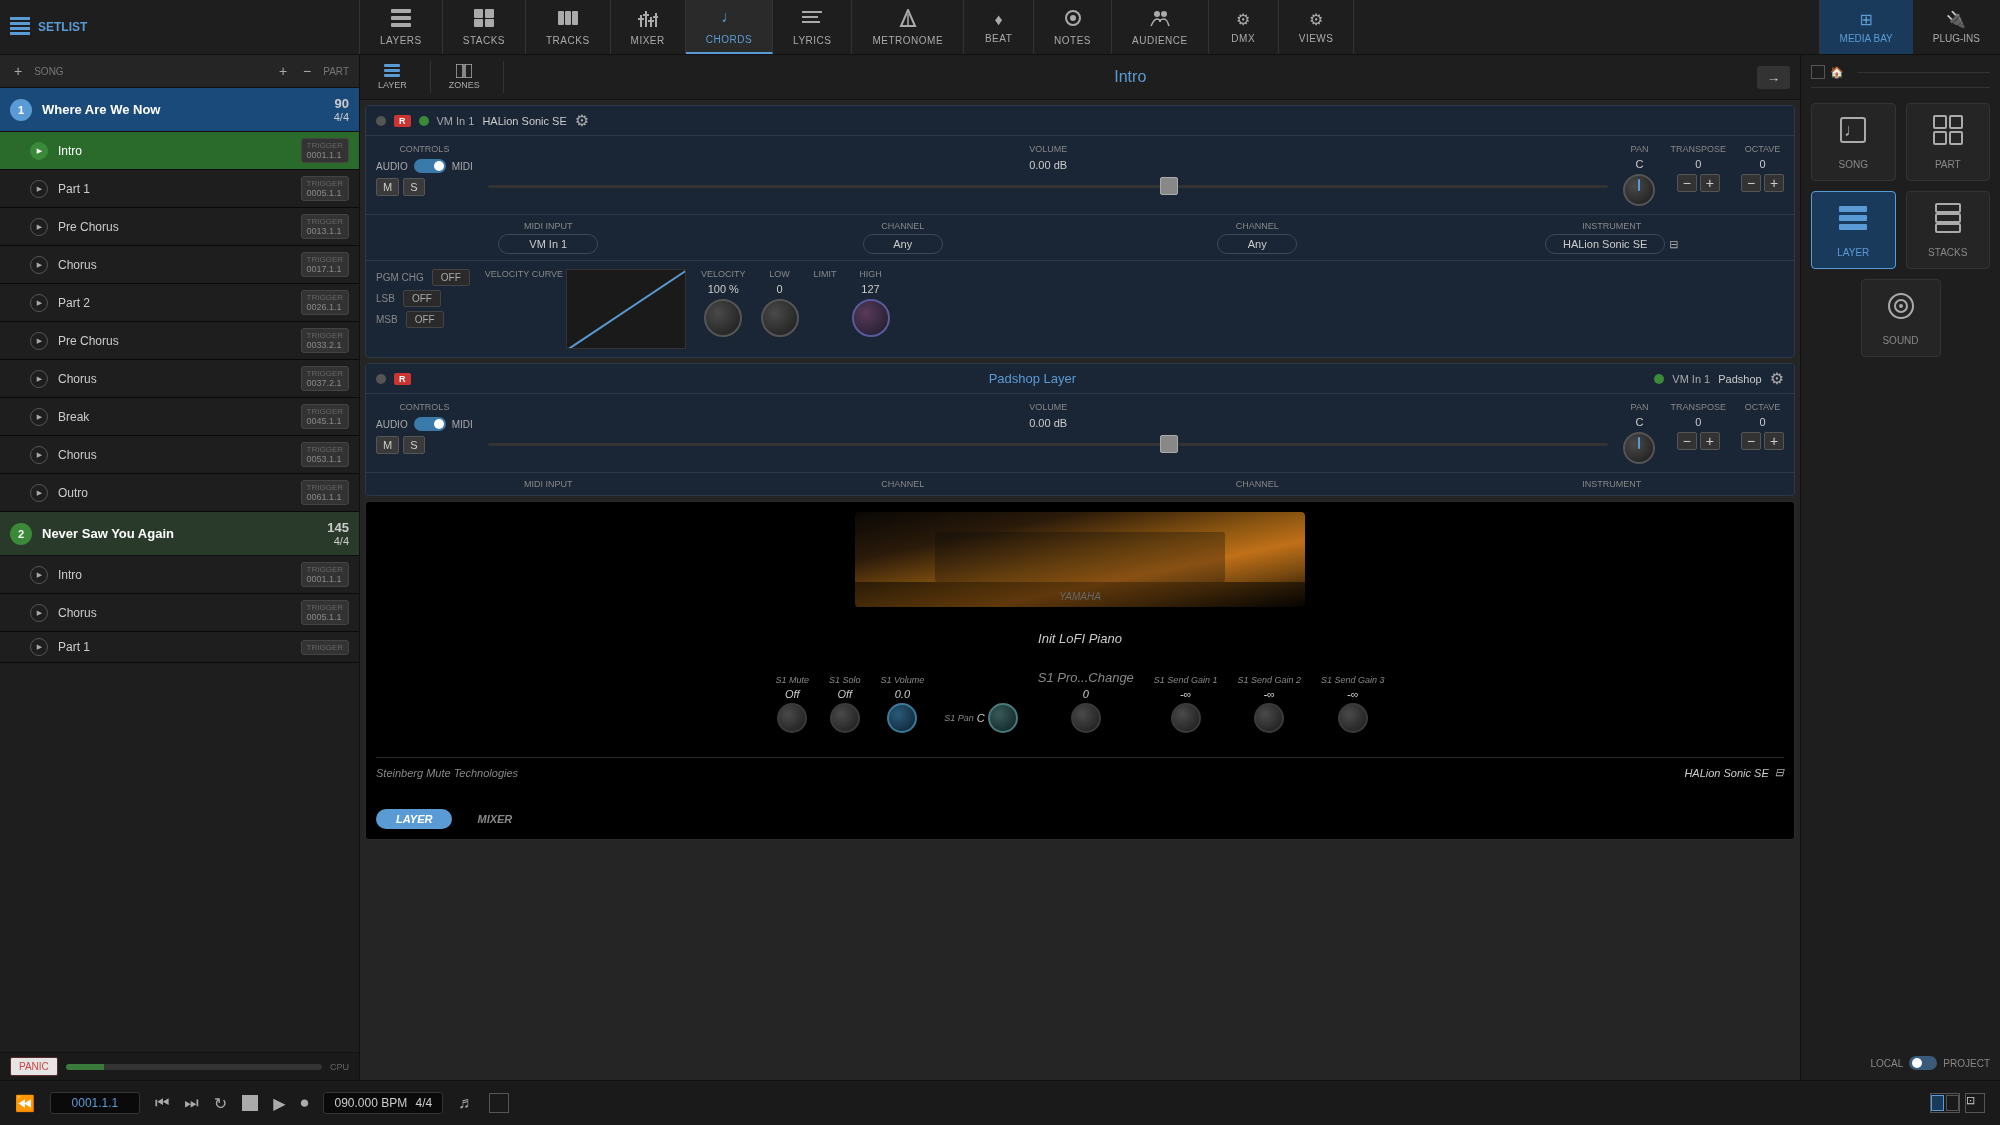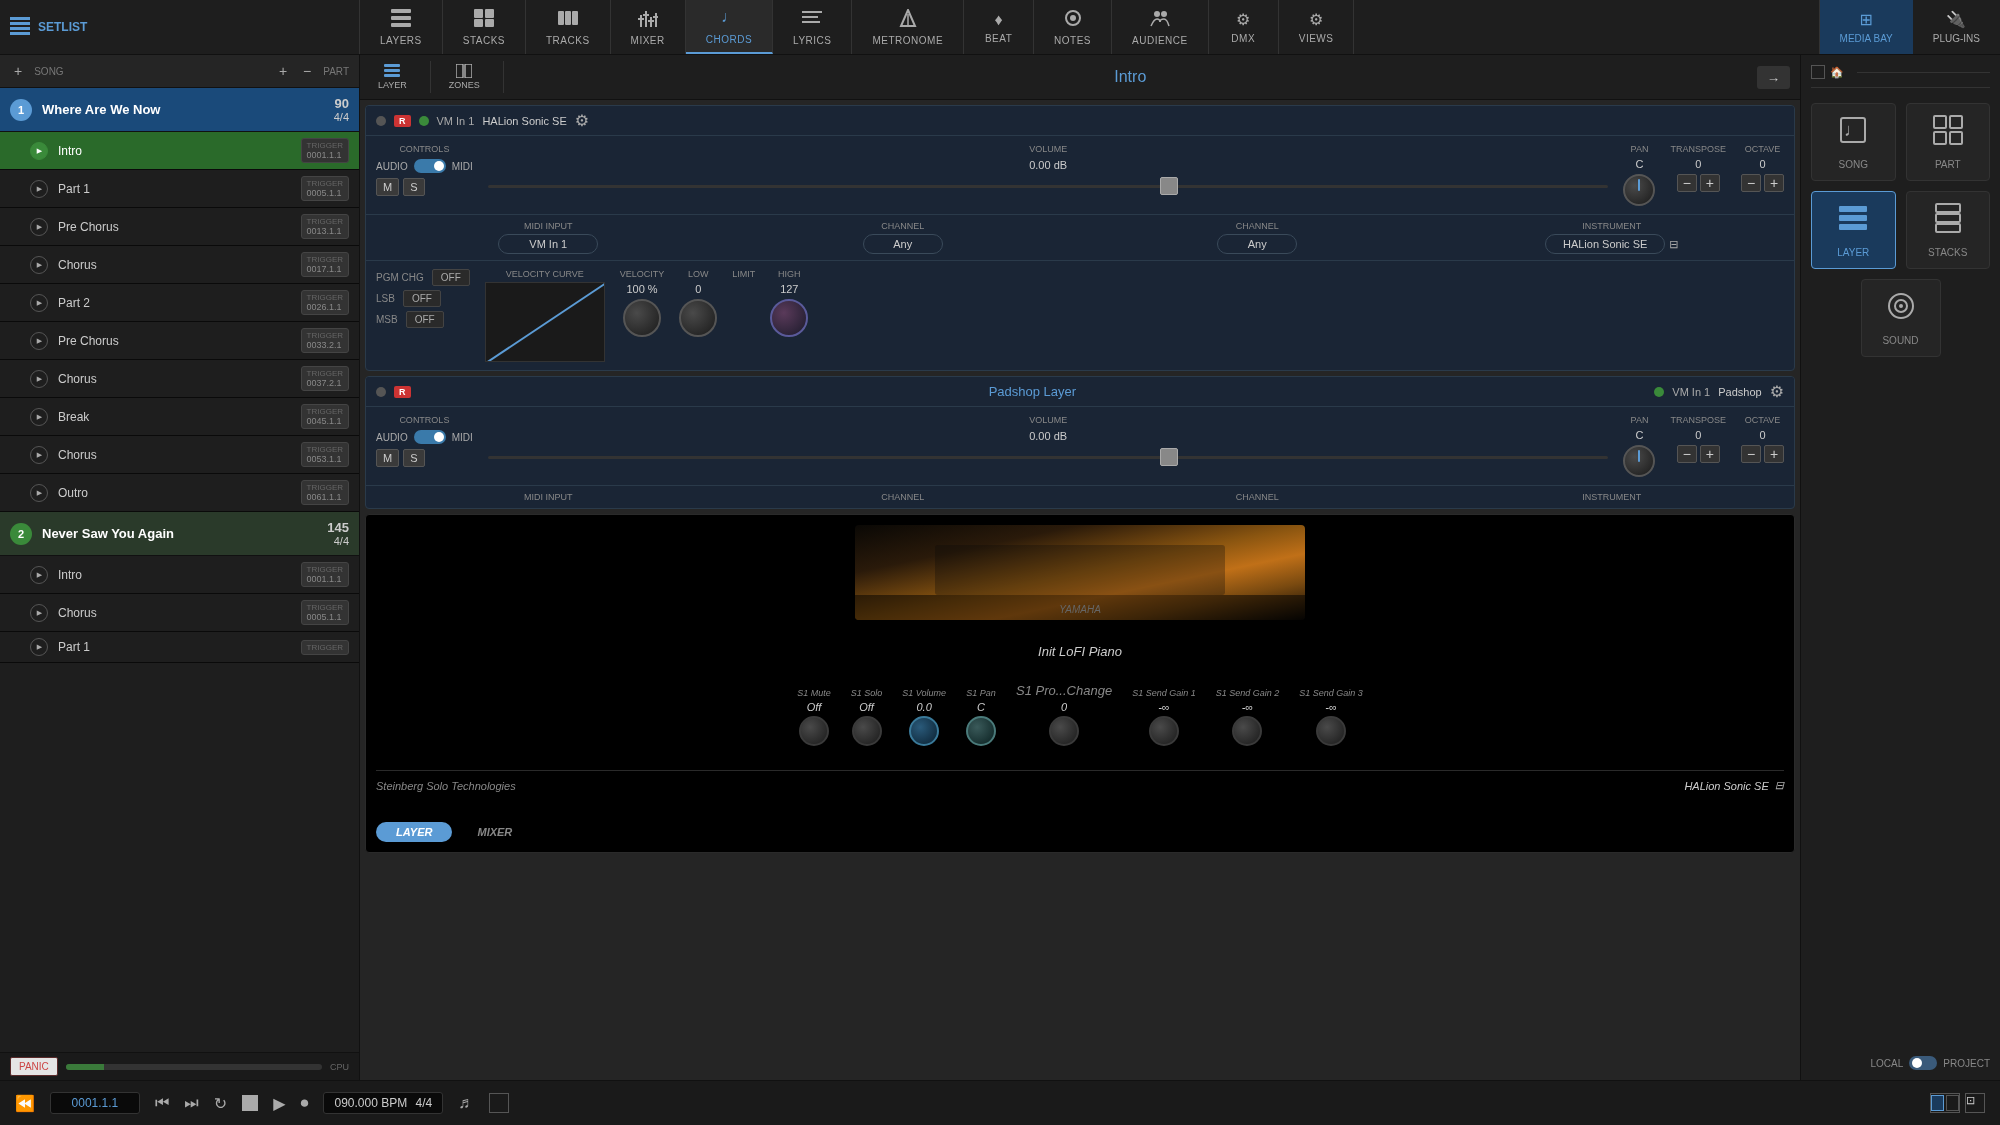--- a/index.html
+++ b/index.html
@@ -1031,21 +1031,21 @@
               <div style="display:flex;align-items:center;gap:8px;">
                 <span style="font-size:10px;color:#888;">LSB</span>
                 <button class="off-btn">OFF</button>
               </div>
               <div style="display:flex;align-items:center;gap:8px;">
                 <span style="font-size:10px;color:#888;">MSB</span>
                 <button class="off-btn">OFF</button>
               </div>
             </div>
 
-            <div style="display:flex;flex-direction:column;gap:3px;">
+            <div style="display:flex;flex-direction:row;gap:3px;">
               <span style="font-size:9px;color:#888;text-align:center;">VELOCITY CURVE</span>
               <div style="width:120px;height:80px;background:#1a1a1a;border:1px solid #333;position:relative;overflow:hidden;">
                 <svg width="120" height="80" viewBox="0 0 120 80">
                   <line x1="0" y1="80" x2="120" y2="0" stroke="#5b9bd5" stroke-width="2"></line>
                 </svg>
               </div>
             </div>
 
             <div style="display:flex;flex-direction:column;align-items:center;gap:4px;">
               <span style="font-size:9px;color:#888;">VELOCITY</span>
@@ -1184,21 +1184,21 @@
               <span style="font-size:11px;color:#ccc;">Off</span>
               <div style="width:30px;height:30px;border-radius:50%;background:radial-gradient(circle at 35% 35%, #4a4a4a, #1a1a1a);border:2px solid #3a3a3a;cursor:pointer;"></div>
             </div>
 
             <div style="display:flex;flex-direction:column;align-items:center;gap:3px;">
               <span style="font-size:9px;color:#888;text-align:center;">S1 Volume</span>
               <span style="font-size:11px;color:#ccc;">0.0</span>
               <div style="width:30px;height:30px;border-radius:50%;background:radial-gradient(circle at 35% 35%, #2a5a7a, #0a2030);border:2px solid #3a7a9a;cursor:pointer;"></div>
             </div>
 
-            <div style="display:flex;flex-direction:column;align-items:center;gap:3px;">
+            <div style="display:flex;align-items:center;gap:3px;">
               <span style="font-size:9px;color:#888;text-align:center;">S1 Pan</span>
               <span style="font-size:11px;color:#ccc;">C</span>
               <div style="width:30px;height:30px;border-radius:50%;background:radial-gradient(circle at 35% 35%, #3a5a5a, #0a2020);border:2px solid #4a7a7a;cursor:pointer;"></div>
             </div>
 
             <div style="display:flex;flex-direction:column;align-items:center;gap:3px;">
               <span style="font-size:13px;color:#888;text-align:center;">S1 Pro...Change</span>
               <span style="font-size:11px;color:#ccc;">0</span>
               <div style="width:30px;height:30px;border-radius:50%;background:radial-gradient(circle at 35% 35%, #4a4a4a, #1a1a1a);border:2px solid #3a3a3a;cursor:pointer;"></div>
             </div>
@@ -1216,21 +1216,21 @@
             </div>
 
             <div style="display:flex;flex-direction:column;align-items:center;gap:3px;">
               <span style="font-size:9px;color:#888;text-align:center;">S1 Send Gain 3</span>
               <span style="font-size:11px;color:#ccc;">-∞</span>
               <div style="width:30px;height:30px;border-radius:50%;background:radial-gradient(circle at 35% 35%, #4a4a4a, #1a1a1a);border:2px solid #3a3a3a;cursor:pointer;"></div>
             </div>
           </div>
 
           <div style="width:100%;display:flex;justify-content:space-between;align-items:center;padding-top:8px;border-top:1px solid #2a2a2a;">
-            <span style="font-size:11px;color:#888;">Steinberg Solo Technologies</span>
+            <span style="font-size:11px;color:#888;">Steinberg Mute Technologies</span>
             <div style="display:flex;align-items:center;gap:6px;">
               <span style="font-size:11px;color:#ccc;">HALion Sonic SE</span>
               <div style="color:#aaa;cursor:pointer;">⊟</div>
             </div>
           </div>
 
           <div style="width:100%;display:flex;gap:5px;padding-top:6px;">
             <div style="padding:4px 20px;border-radius:12px;cursor:pointer;font-size:11px;font-weight:bold;text-transform:uppercase;background:#5b9bd5;color:white;">LAYER</div>
             <div style="padding:4px 20px;border-radius:12px;cursor:pointer;font-size:11px;font-weight:bold;text-transform:uppercase;color:#888;">MIXER</div>
           </div>

